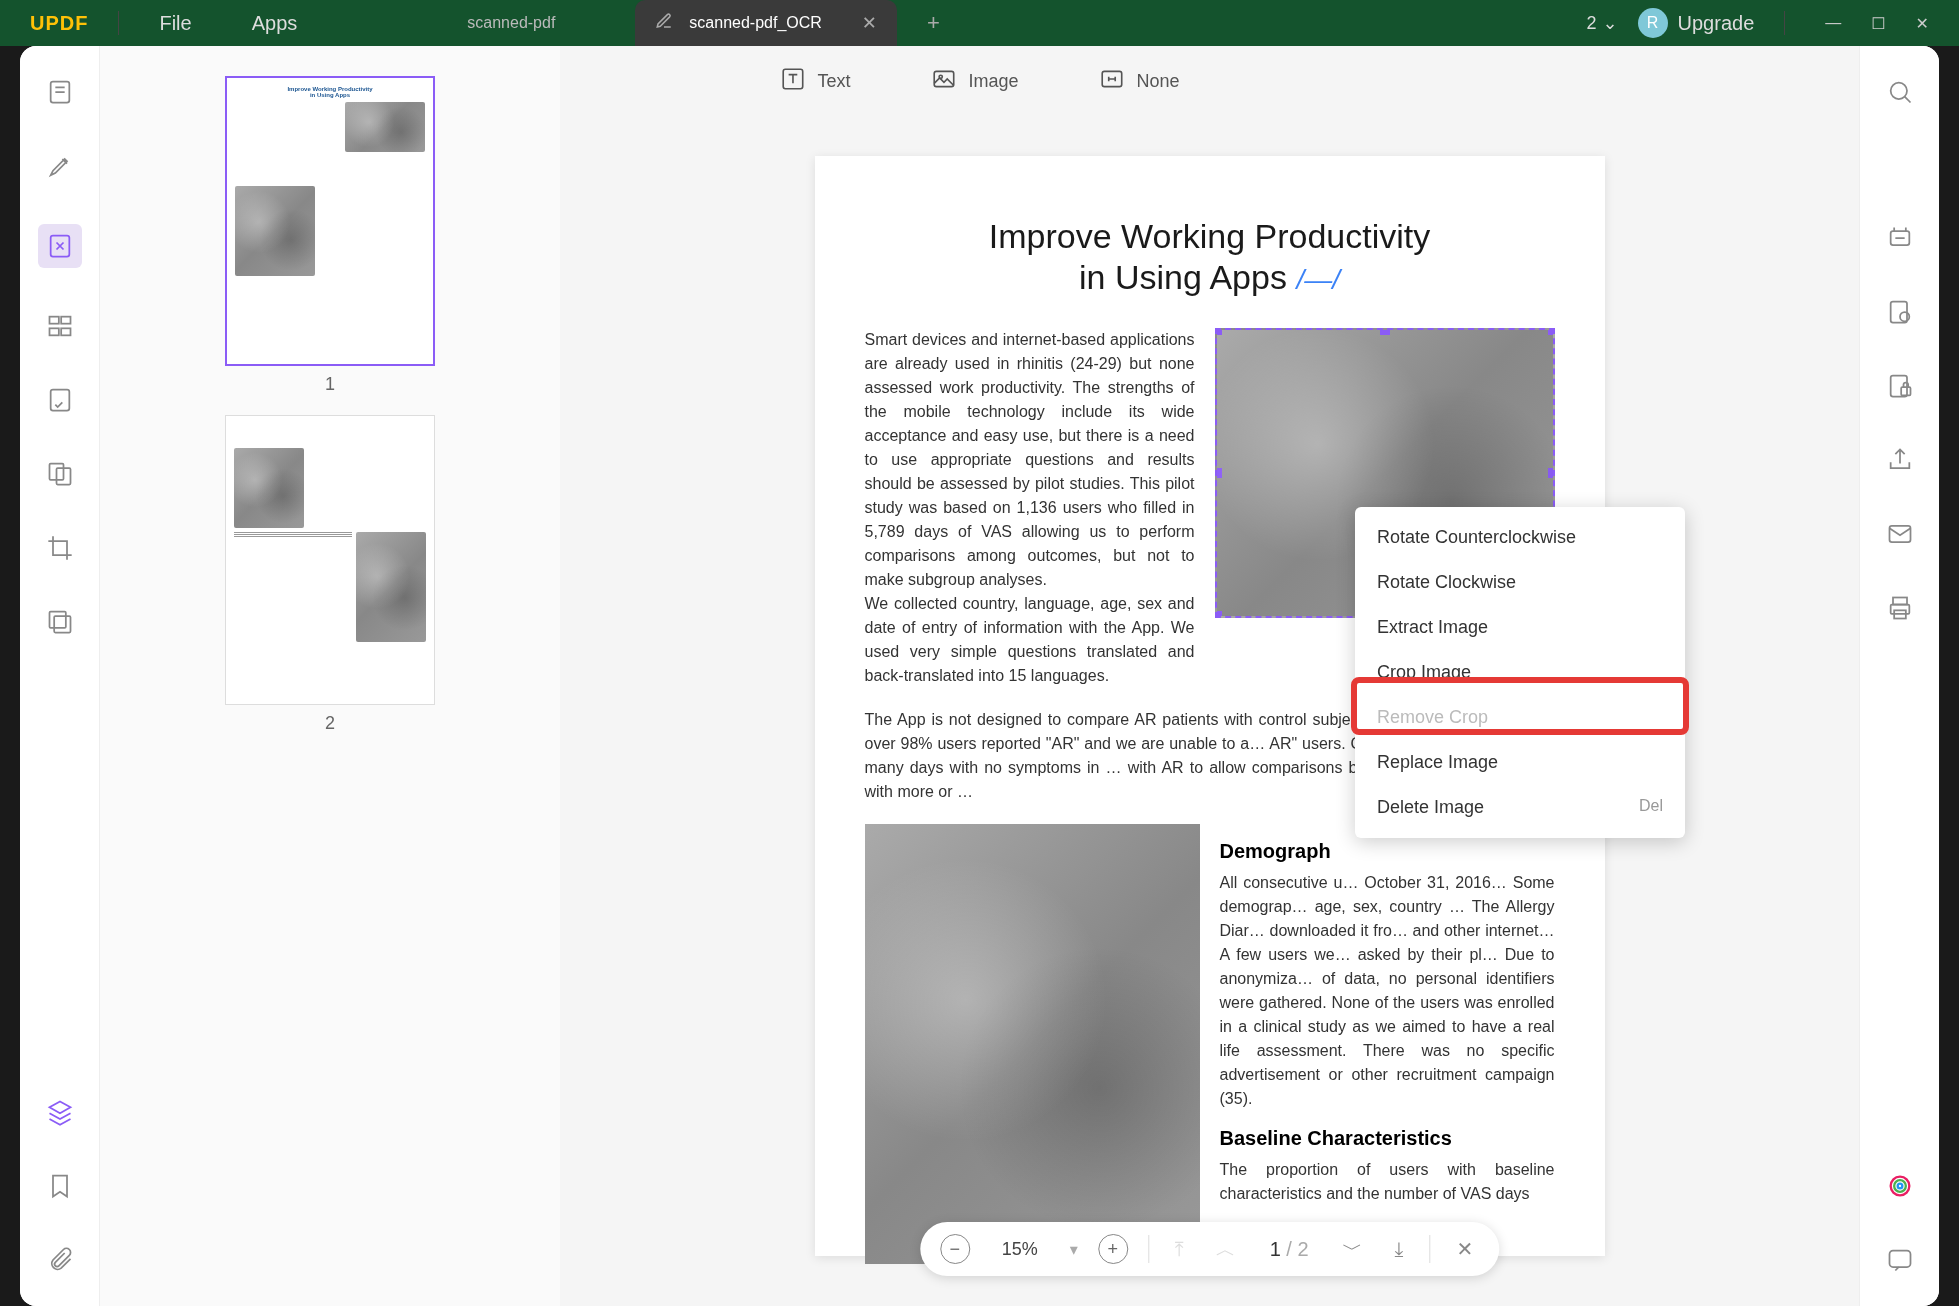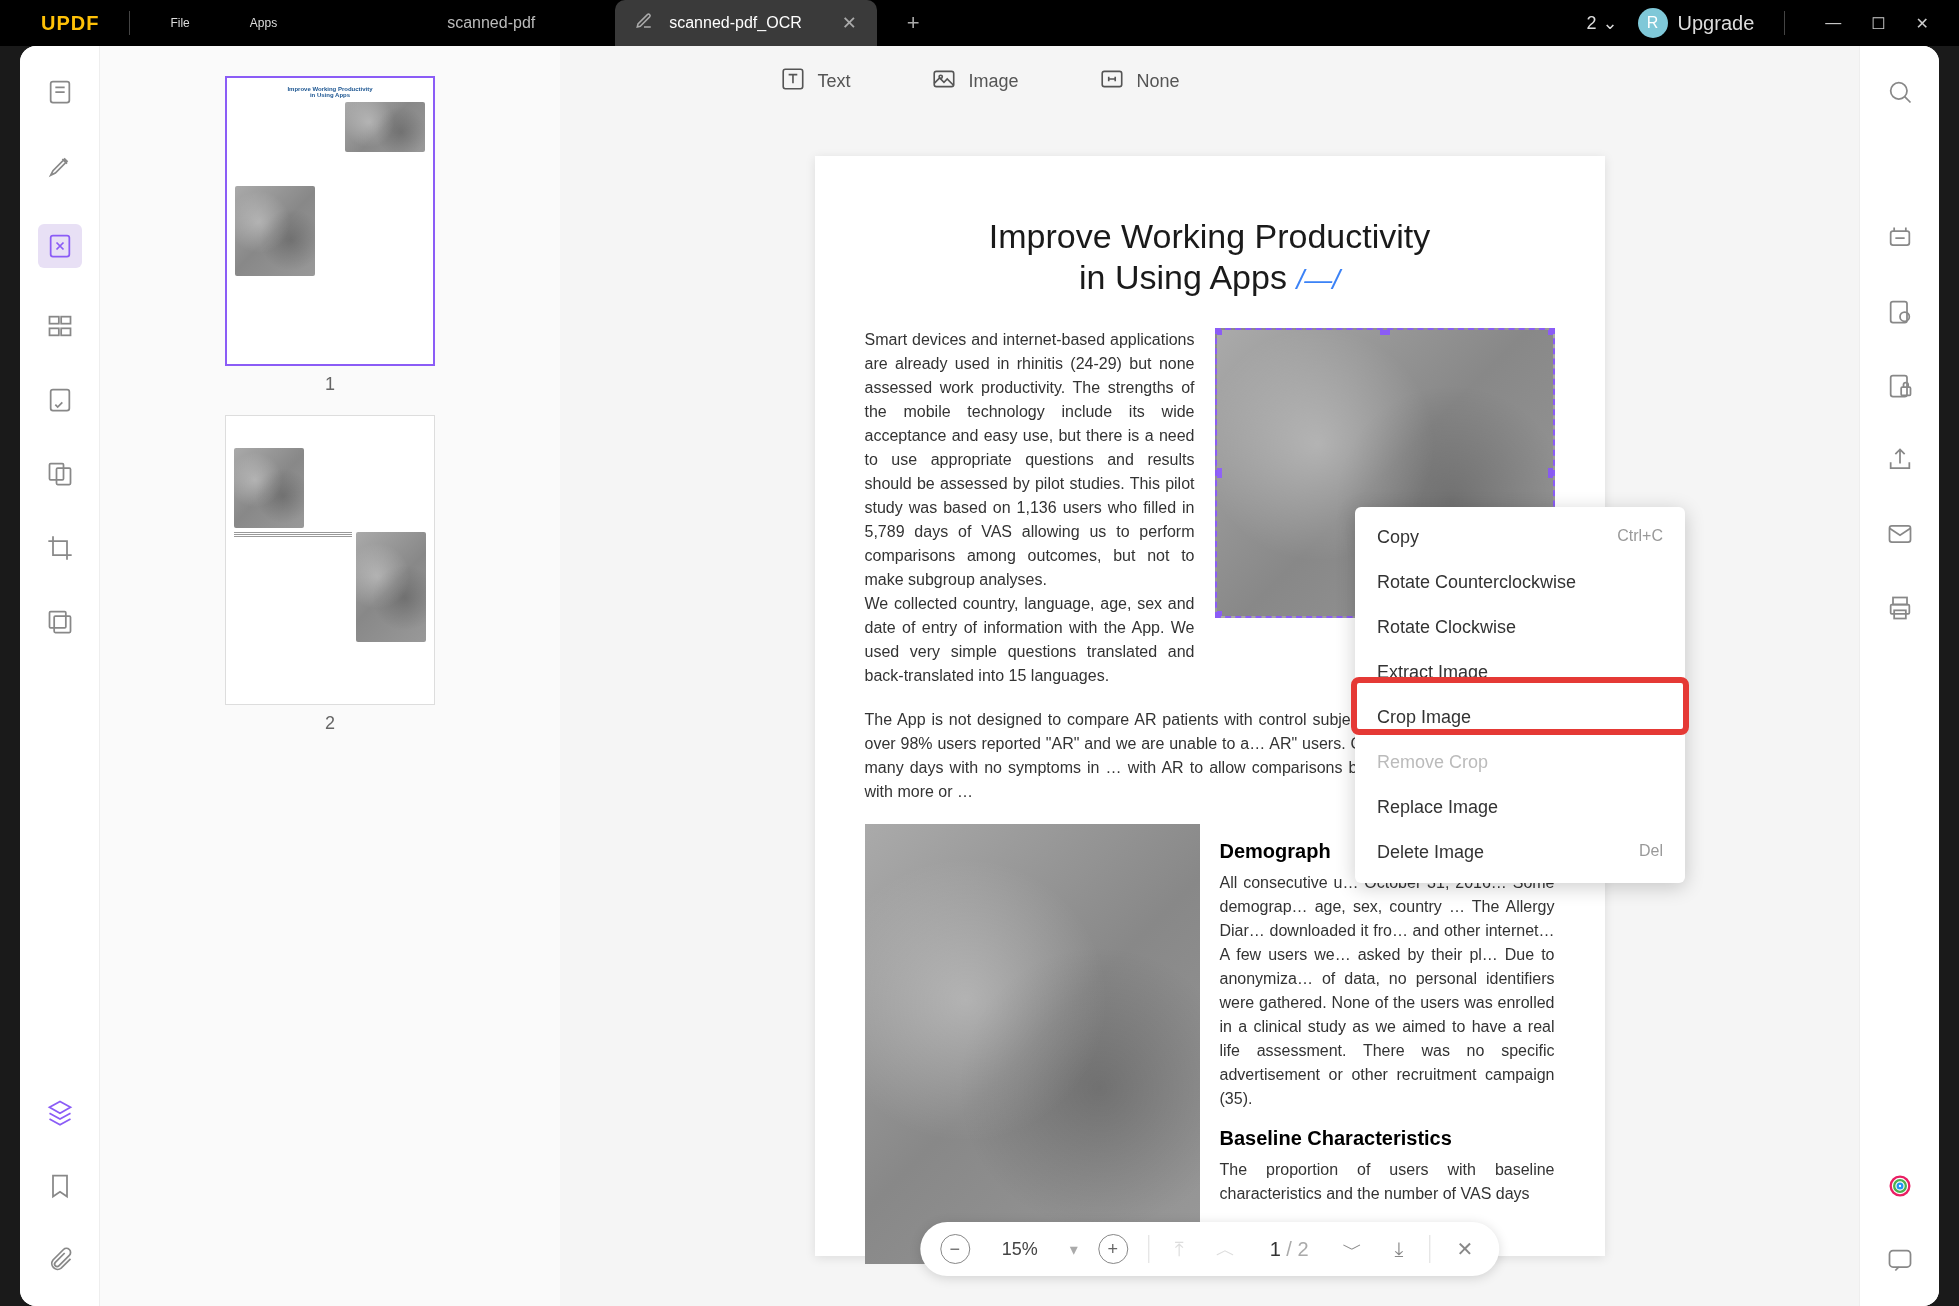--- a/index.html
+++ b/index.html
@@ -1,22 +1,22 @@
 <!DOCTYPE html>
 <html><head>
 <meta charset="utf-8">
 <style>
 * { margin: 0; padding: 0; box-sizing: border-box; font-family: -apple-system, BlinkMacSystemFont, "Segoe UI", Arial, sans-serif; }
 body { background: #1a1a1a; width: 1959px; height: 1306px; overflow: hidden; position: relative; }
 
 
-.titlebar { height: 46px; background: #000000; display: flex; align-items: center; color: #ccc; padding-left: 11px; }
+.titlebar { height: 46px; background: #14532d; display: flex; align-items: center; color: #ccc; }
 .logo { color: #ffc107; font-weight: bold; font-size: 20px; padding: 0 20px 0 30px; letter-spacing: 1px; }
 .titlebar-sep { width: 1px; height: 24px; background: #444; margin: 0 10px; }
-.menu-item { padding: 0 30px; font-size: 12px; color: #ddd; cursor: pointer; }
+.menu-item { padding: 0 30px; font-size: 20px; color: #ddd; cursor: pointer; }
 .tab-inactive { padding: 0 60px; font-size: 16px; color: #bbb; margin-left: 80px; }
 .tab-active { background: #3a3a3a; border-radius: 10px 10px 0 0; height: 46px; display: flex; align-items: center; padding: 0 20px; margin-left: 20px; }
 .tab-active .edit-icon { margin-right: 16px; }
 .tab-active .tab-label { color: #fff; font-size: 16px; }
 .tab-close { margin-left: 40px; font-size: 18px; color: #aaa; cursor: pointer; }
 .tab-add { margin-left: 30px; font-size: 22px; color: #aaa; cursor: pointer; }
 .titlebar-right { margin-left: auto; display: flex; align-items: center; }
 .tab-count { color: #ddd; font-size: 18px; margin-right: 20px; display: flex; align-items: center; gap: 6px; }
 .upgrade { display: flex; align-items: center; gap: 10px; margin-right: 20px; }
 .avatar { width: 30px; height: 30px; border-radius: 50%; background: #7fc8d8; color: #fff; display: flex; align-items: center; justify-content: center; font-size: 16px; }
@@ -373,24 +373,20 @@
           <svg viewBox="0 0 24 24" fill="none" stroke="#888" stroke-width="1.5">
             <rect x="3" y="4" width="18" height="14" rx="3"></rect>
             <path d="M8 21l3-3"></path>
           </svg>
         </div>
     </div>
   </div>
 </div>
 
 <div class="context-menu">
-  <div class="ctx-item">
-    <span>Copy</span>
-      <span class="ctx-shortcut">Ctrl+C</span>
-  </div>
   <div class="ctx-item">Rotate Counterclockwise</div>
   <div class="ctx-item">Rotate Clockwise</div>
   <div class="ctx-item">Extract Image</div>
   <div class="ctx-item">Crop Image</div>
   <div class="ctx-item disabled">Remove Crop</div>
   <div class="ctx-item">Replace Image</div>
   <div class="ctx-item">
     <span>Delete Image</span>
       <span class="ctx-shortcut">Del</span>
   </div>

